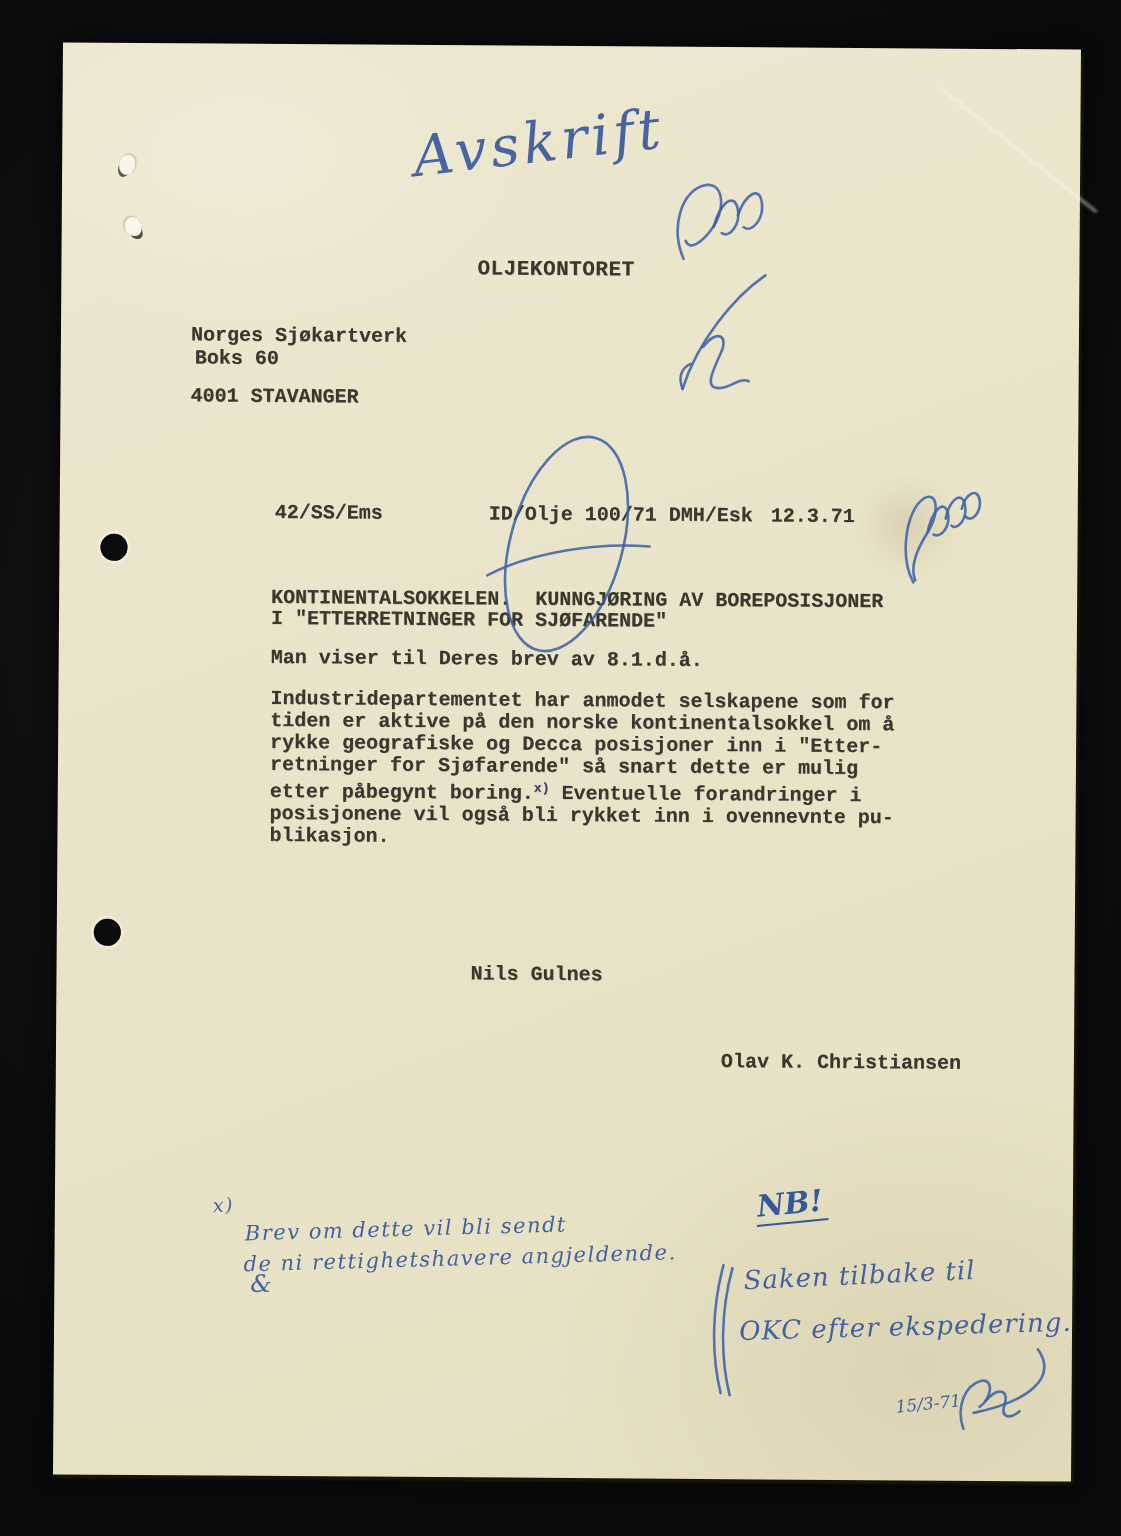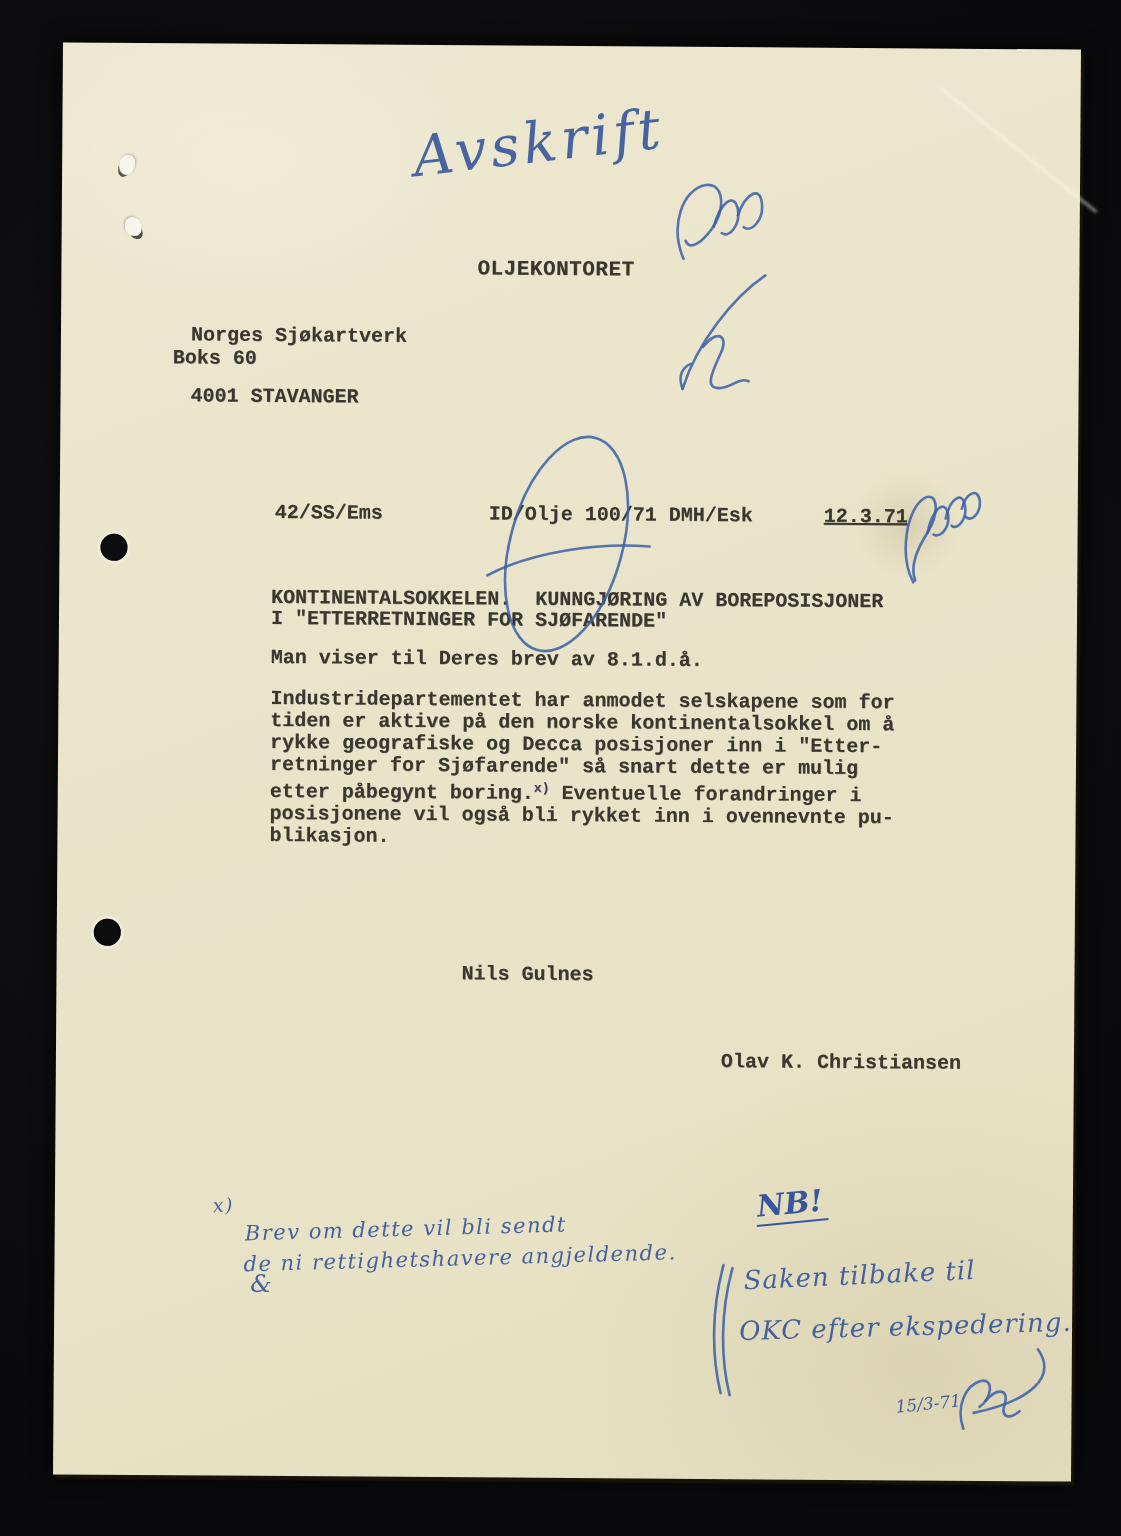--- a/index.html
+++ b/index.html
@@ -68,41 +68,41 @@
 
     <span class="tear" style="left:57px;top:112px;width:16px;height:20px;"></span>
     <span class="tear" style="left:63px;top:174px;width:17px;height:19px;border-radius:45% 60% 40% 55%;box-shadow:3px 5px 0 -2px rgba(52,48,36,.85), -1px -1px 2px rgba(120,110,80,.4);"></span>
 
     <span class="hole" style="left:41px;top:491px;"></span>
     <span class="hole" style="left:37px;top:876px;"></span>
 
     <div class="typed heading" style="left:416px;top:213px;">OLJEKONTORET</div>
 
     <div class="typed" style="left:130px;top:281px;">Norges Sjøkartverk</div>
-    <div class="typed" style="left:112px;top:304px;">Boks 60</div>
+    <div class="typed" style="left:134px;top:304px;">Boks 60</div>
     <div class="typed" style="left:130px;top:342px;">4001 STAVANGER</div>
 
     <div class="typed" style="left:215px;top:458px;">42/SS/Ems</div>
     <div class="typed" style="left:429px;top:458px;">ID/Olje 100/71 DMH/Esk</div>
-    <div class="typed" style="left:764px;top:458px;text-decoration:underline;">12.3.71</div>
+    <div class="typed" style="left:711px;top:458px;">12.3.71</div>
 
     <div class="typed subject" style="left:212px;top:543px;">KONTINENTALSOKKELEN.  KUNNGJØRING AV BOREPOSISJONER
 I "ETTERRETNINGER FOR SJØFARENDE"</div>
 
     <div class="typed" style="left:212px;top:603px;">Man viser til Deres brev av 8.1.d.å.</div>
 
     <div class="typed" style="left:212px;top:644px;width:650px;"><span>Industridepartementet har anmodet selskapene som for
 tiden er aktive på den norske kontinentalsokkel om å
 rykke geografiske og Decca posisjoner inn i "Etter-
 retninger for Sjøfarende" så snart dette er mulig
 etter påbegynt boring.</span><span class="sup-marker">x)</span><span> Eventuelle forandringer i
 posisjonene vil også bli rykket inn i ovennevnte pu-
 blikasjon.</span></div>
 
-    <div class="typed" style="left:405px;top:918px;">Nils Gulnes</div>
+    <div class="typed" style="left:414px;top:918px;">Nils Gulnes</div>
     <div class="typed" style="left:665px;top:1004px;">Olav K. Christiansen</div>
 
     <div class="pen avskrift" style="left:350px;top:64px;">Avskrift</div>
 
     <div class="pen nb" style="left:700px;top:1138px;">NB!</div>
 
     <div class="pen hand-md" style="left:158px;top:1150px;transform:rotate(-4deg);font-size:19px;">x)</div>
     <div class="pen hand-md" style="left:190px;top:1172px;transform:rotate(-2deg);">Brev om dette vil bli sendt</div>
     <div class="pen hand-md" style="left:189px;top:1201px;transform:rotate(-2deg);">de ni rettighetshavere angjeldende.</div>
     <div class="pen hand-md" style="left:196px;top:1226px;font-size:24px;">&amp;</div>

